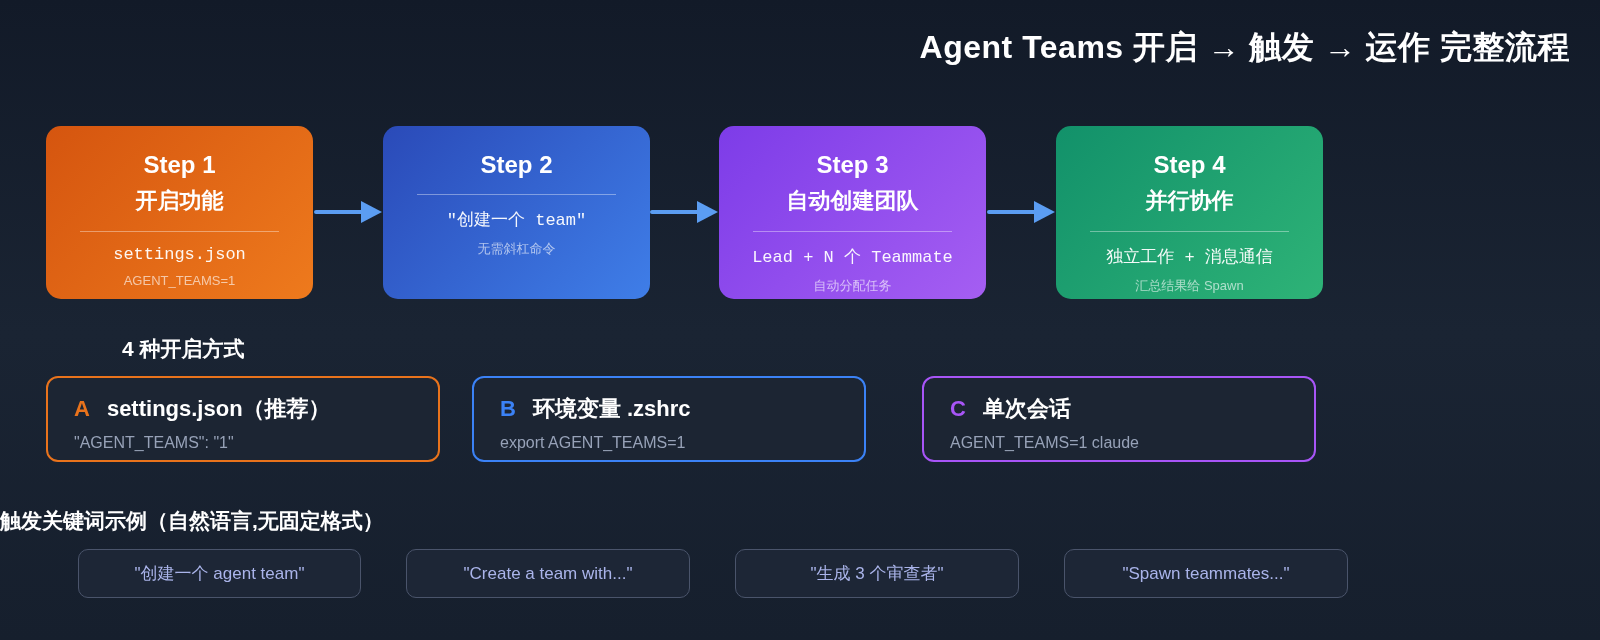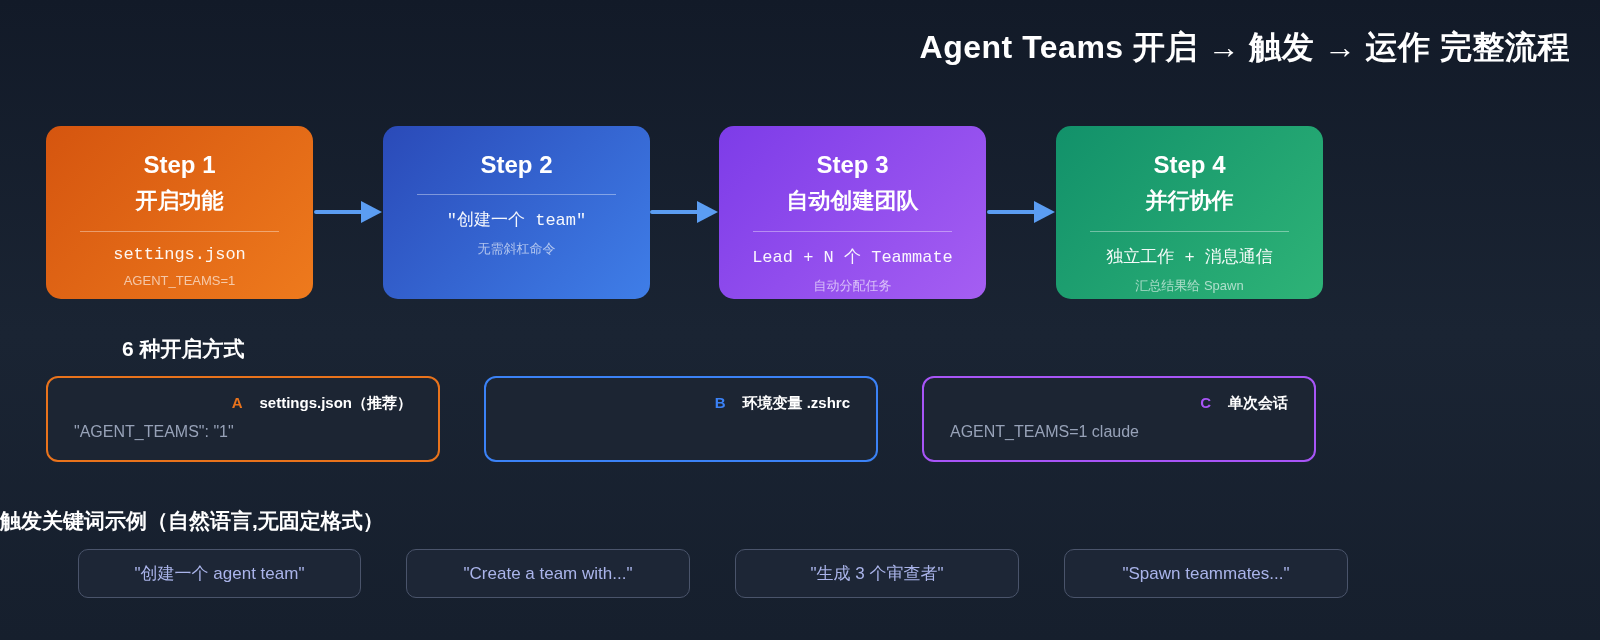--- a/index.html
+++ b/index.html
@@ -48,22 +48,22 @@
   
   .section-heading { position:absolute; color:#ffffff; font-weight:bold; font-size:21px; }
   .methods-heading { left:122px; top:335px; }
   .triggers-heading { left:0; top:507px; width:1588px; text-align:left; }
   
   .method-box {
     position:absolute; top:376px; width:394px; height:86px;
     border:2px solid #888; border-radius:12px; background:#1c2533;
     padding:16px 26px;
   }
-  .mpos0{left:46px} .mpos1{left:484px} .mpos2{left:922px}
-  .m-line1 { font-size:15px; font-weight:bold; color:#ffffff;text-align:right; }
+  .mpos0{left:46px} .mpos1{left:472px} .mpos2{left:922px}
+  .m-line1 { font-size:22px; font-weight:bold; color:#ffffff; }
   .m-letter { margin-right:17px; font-weight:bold; }
   .m-code { font-size:16px; color:#97a2b8; margin-top:10px; }
   
   .pill {
     position:absolute; top:549px; height:49px;
     border:1.5px solid var(--pill-border); border-radius:10px; background:#1d2636;
     color:var(--pill-text); font-size:17px;
     display:flex; align-items:center; justify-content:center;
   }
   .ppos0{left:78px;  width:283px}
@@ -110,32 +110,33 @@
 </div>
 <div class="flow-arrow ar1">
   <div class="shaft"></div>
   <div class="head"></div>
 </div>
 <div class="flow-arrow ar2">
   <div class="shaft"></div>
   <div class="head"></div>
 </div>
 
-<div class="section-heading methods-heading">6 种开启方式</div>
+<div class="section-heading methods-heading">4 种开启方式</div>
 
 <div class="method-box mpos0" style="border-color: rgb(233, 115, 28);">
   <div class="m-line1">
     <span class="m-letter" style="color: rgb(233, 115, 28);">A</span><span>settings.json（推荐）</span>
   </div>
   <div class="m-code">"AGENT_TEAMS": "1"</div>
 </div>
 <div class="method-box mpos1" style="border-color: rgb(59, 130, 246);">
   <div class="m-line1">
     <span class="m-letter" style="color: rgb(59, 130, 246);">B</span><span>环境变量 .zshrc</span>
   </div>
+  <div class="m-code">export AGENT_TEAMS=1</div>
 </div>
 <div class="method-box mpos2" style="border-color: rgb(168, 85, 247);">
   <div class="m-line1">
     <span class="m-letter" style="color: rgb(168, 85, 247);">C</span><span>单次会话</span>
   </div>
   <div class="m-code">AGENT_TEAMS=1 claude</div>
 </div>
 
 <div class="section-heading triggers-heading">触发关键词示例（自然语言,无固定格式）</div>
 

